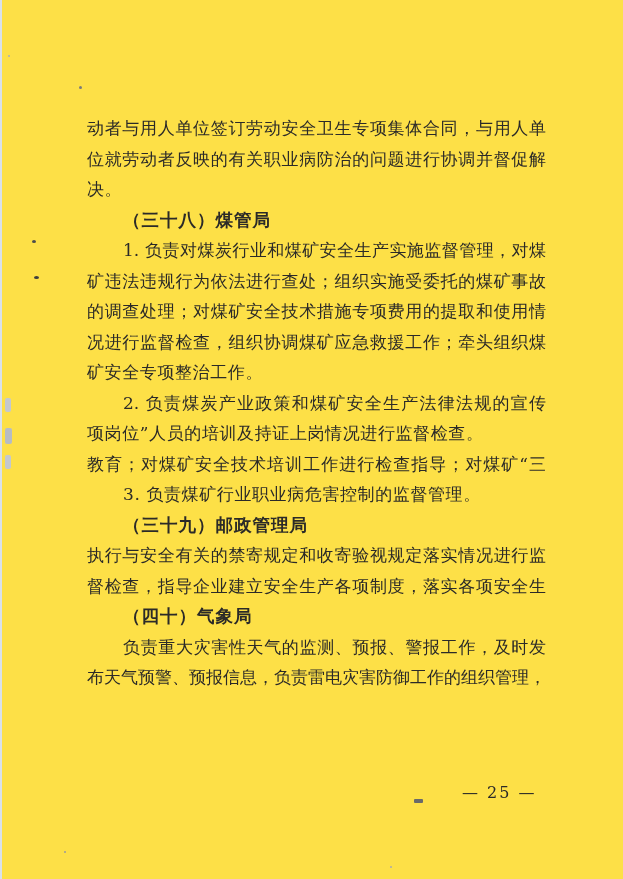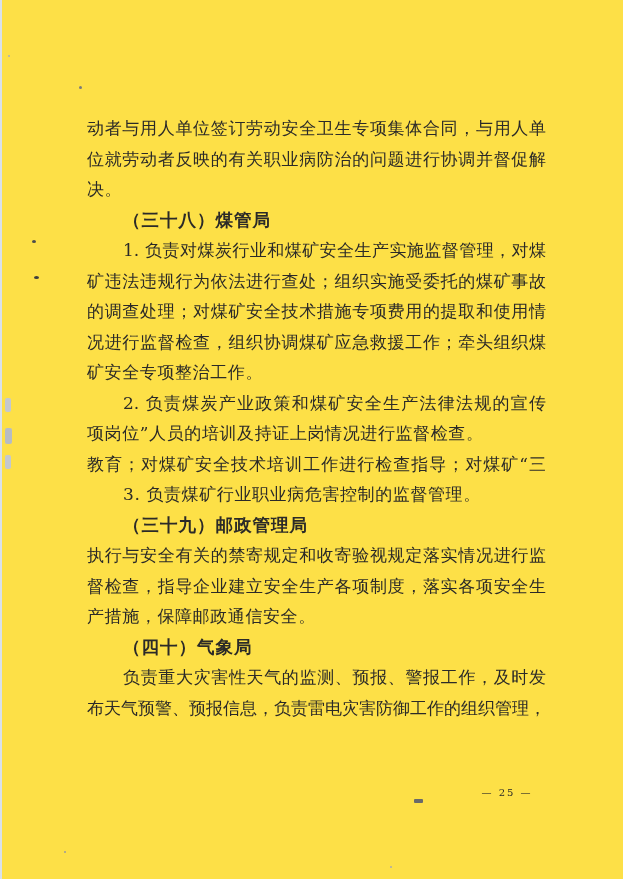--- a/index.html
+++ b/index.html
@@ -51,22 +51,21 @@
     font-size: 17.5px;
     letter-spacing: 1px;
   }
   .page-number {
     position: absolute;
     left: 462px;
     top: 782px;
     width: 90px;
     height: 22px;
     line-height: 22px;
-    text-align: center;
-    font-size: 10px;
+    font-size: 16px;
     letter-spacing: 2px;
   }
   .speck {
     position: absolute;
     border-radius: 50%;
   }
 </style>
 </head>
 <body>
 
@@ -83,21 +82,20 @@
       <div class="line full">的调查处理；对煤矿安全技术措施专项费用的提取和使用情</div>
       <div class="line full">况进行监督检查，组织协调煤矿应急救援工作；牵头组织煤</div>
       <div class="line">矿安全专项整治工作。</div>
       <div class="line indent full">2. 负责煤炭产业政策和煤矿安全生产法律法规的宣传</div>
       <div class="line">项岗位”人员的培训及持证上岗情况进行监督检查。</div>
       <div class="line full">教育；对煤矿安全技术培训工作进行检查指导；对煤矿“三</div>
       <div class="line indent">3. 负责煤矿行业职业病危害控制的监督管理。</div>
       <div class="line heading">（三十九）邮政管理局</div>
       <div class="line full">执行与安全有关的禁寄规定和收寄验视规定落实情况进行监</div>
       <div class="line full">督检查，指导企业建立安全生产各项制度，落实各项安全生</div>
-      <div class="line">产措施，保障邮政通信安全。</div>
       <div class="line heading">（四十）气象局</div>
       <div class="line indent full">负责重大灾害性天气的监测、预报、警报工作，及时发</div>
       <div class="line full">布天气预警、预报信息，负责雷电灾害防御工作的组织管理，</div>
     </div>
 
   <div class="page-number" style="color: rgb(43, 42, 40);">— 25 —</div>
 
   <div class="speck" style="left:8px;top:55px;width:2px;height:2px;background:#aab0b8;"></div>
   <div class="speck" style="left:79px;top:86px;width:3px;height:3px;background:#7a7a7a;"></div>
   <div class="speck" style="left:32px;top:240px;width:4px;height:3px;background:#4c4c4c;"></div>

